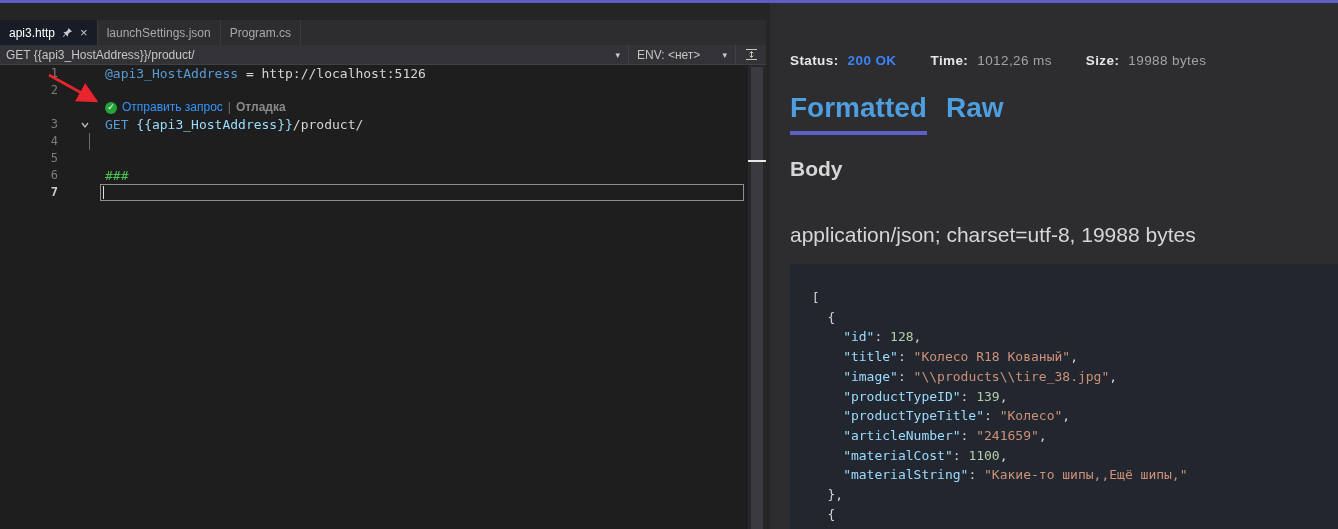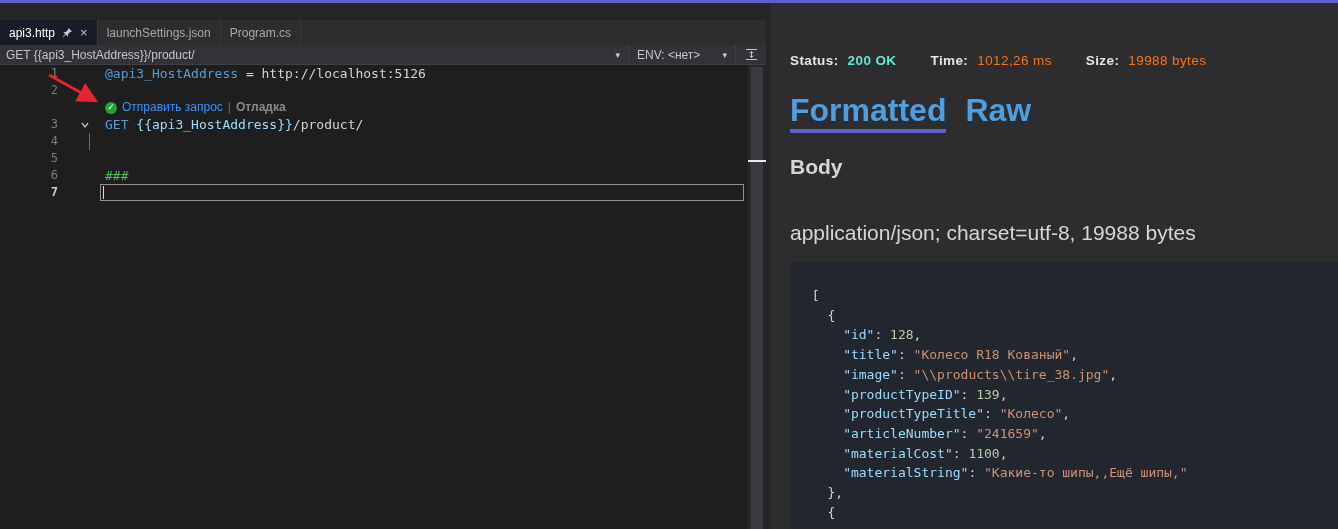--- a/index.html
+++ b/index.html
@@ -43,24 +43,24 @@
   .sb-thumb{position:absolute;left:3px;right:3px;top:2px;bottom:4px;background:#3b3b3f}
   .sb-marker{position:absolute;left:0;right:0;top:95px;height:2px;background:#e8e8e8}
   .annot{position:absolute;top:0;left:0;pointer-events:none;z-index:5}
 
   .splitter{position:absolute;top:3px;left:766px;width:4px;height:526px;background:#252526}
 
   
   .right-pane{position:absolute;top:3px;left:770px;width:568px;height:526px;background:#2d2d30;display:flex;flex-direction:column;padding-left:20px}
   .status-line{margin-top:50px;display:flex;align-items:baseline;font-size:13.5px;letter-spacing:.4px;white-space:nowrap}
   .st-label{font-weight:700;color:#e6e6e6;margin-right:9px}
-  .st-green{color:#5eead4;font-weight:600;margin-right:34px}
-  .st-val{color:#f97316;margin-right:34px}
+  .st-green{color:#3b82f6;font-weight:600;margin-right:34px}
+  .st-val{color:#a3a3a3;margin-right:34px}
   .resp-tabs{margin-top:24px;display:flex;gap:19px;align-items:flex-start}
-  .resp-tab{font-size:32px;font-weight:600;color:#4E9FDF;cursor:default;white-space:nowrap}
+  .resp-tab{font-size:28px;font-weight:600;color:#4E9FDF;padding-bottom:7px;cursor:default;white-space:nowrap}
   .resp-tab.active{border-bottom:4px solid #5E60C7}
   .body-heading{margin-top:22px;font-size:21px;font-weight:600;color:#d6d6d6}
   .content-type{margin-top:42px;font-size:21px;color:#d6d6d6}
   .json-box{margin-top:17px;flex:1;background:#22262F;padding:24px 14px 0 14px;font-family:"DejaVu Sans Mono","Liberation Mono",monospace;font-size:13px;line-height:19.7px;overflow:hidden}
   .json-line{white-space:pre}
   .tk-p{color:#d4d4d4}.tk-k{color:#9CDCFE}.tk-s{color:#CE9178}.tk-n{color:#B5CEA8}
 </style>
 </head>
 <body>
 

